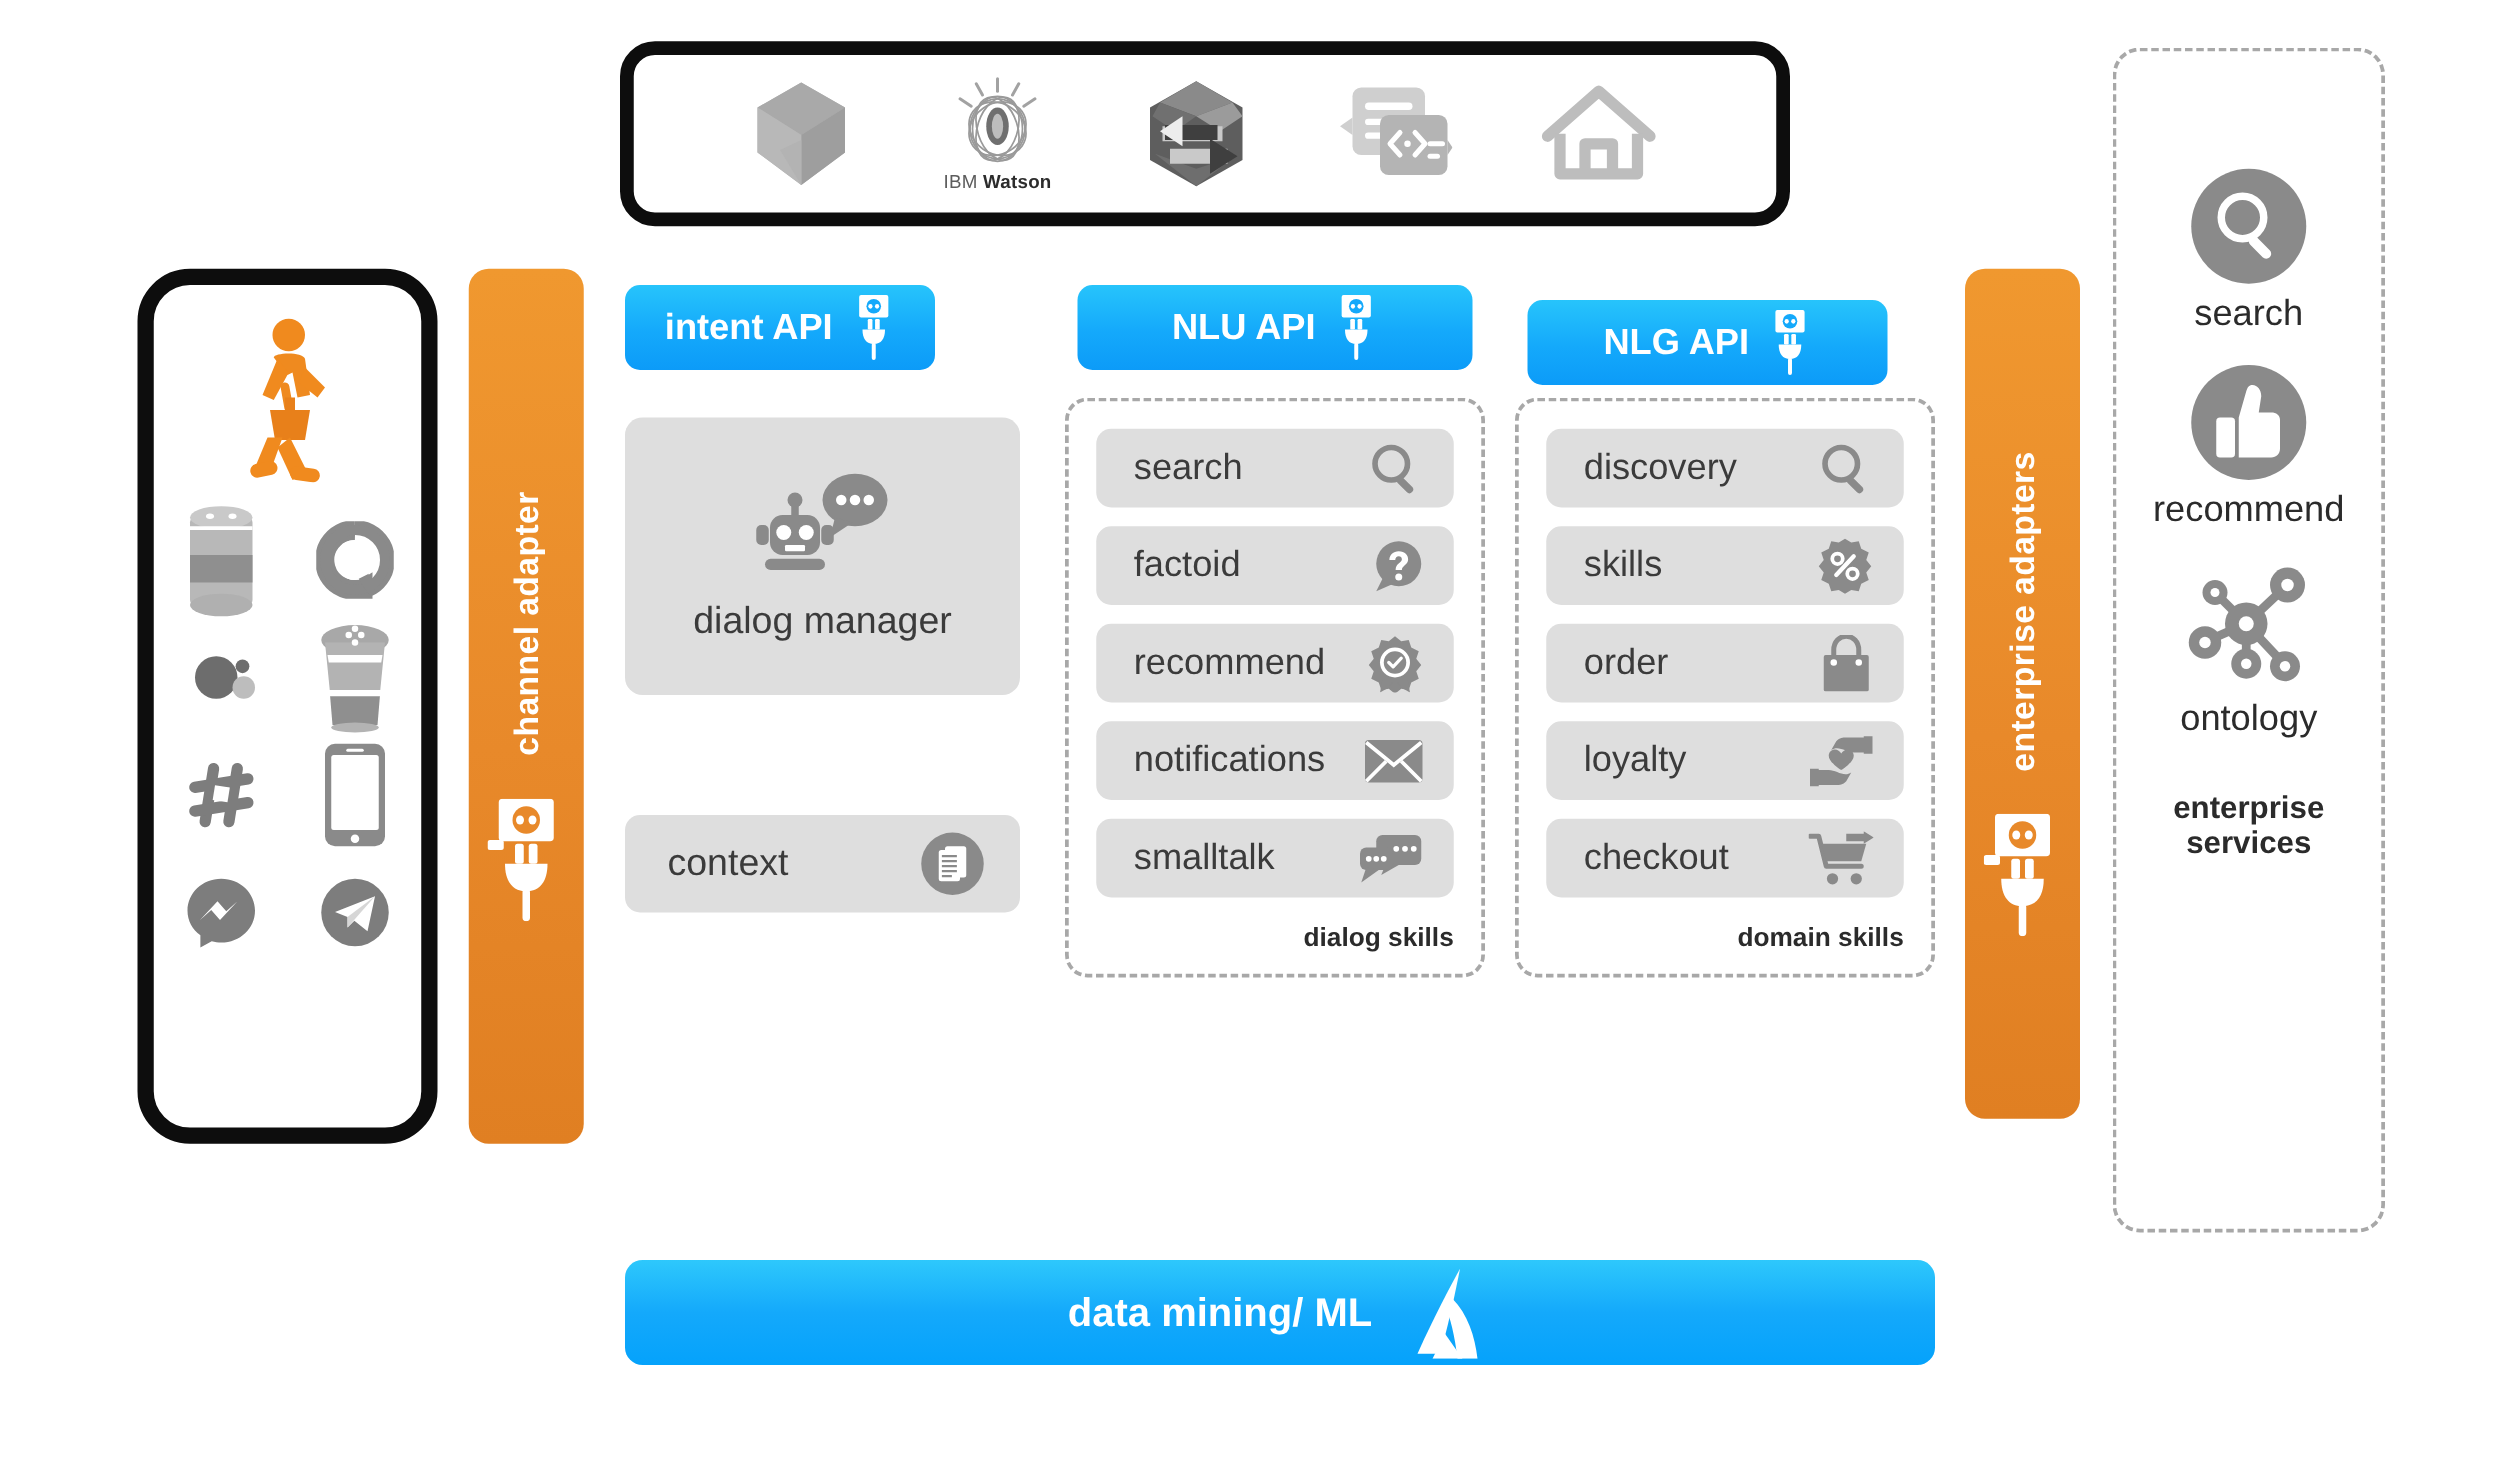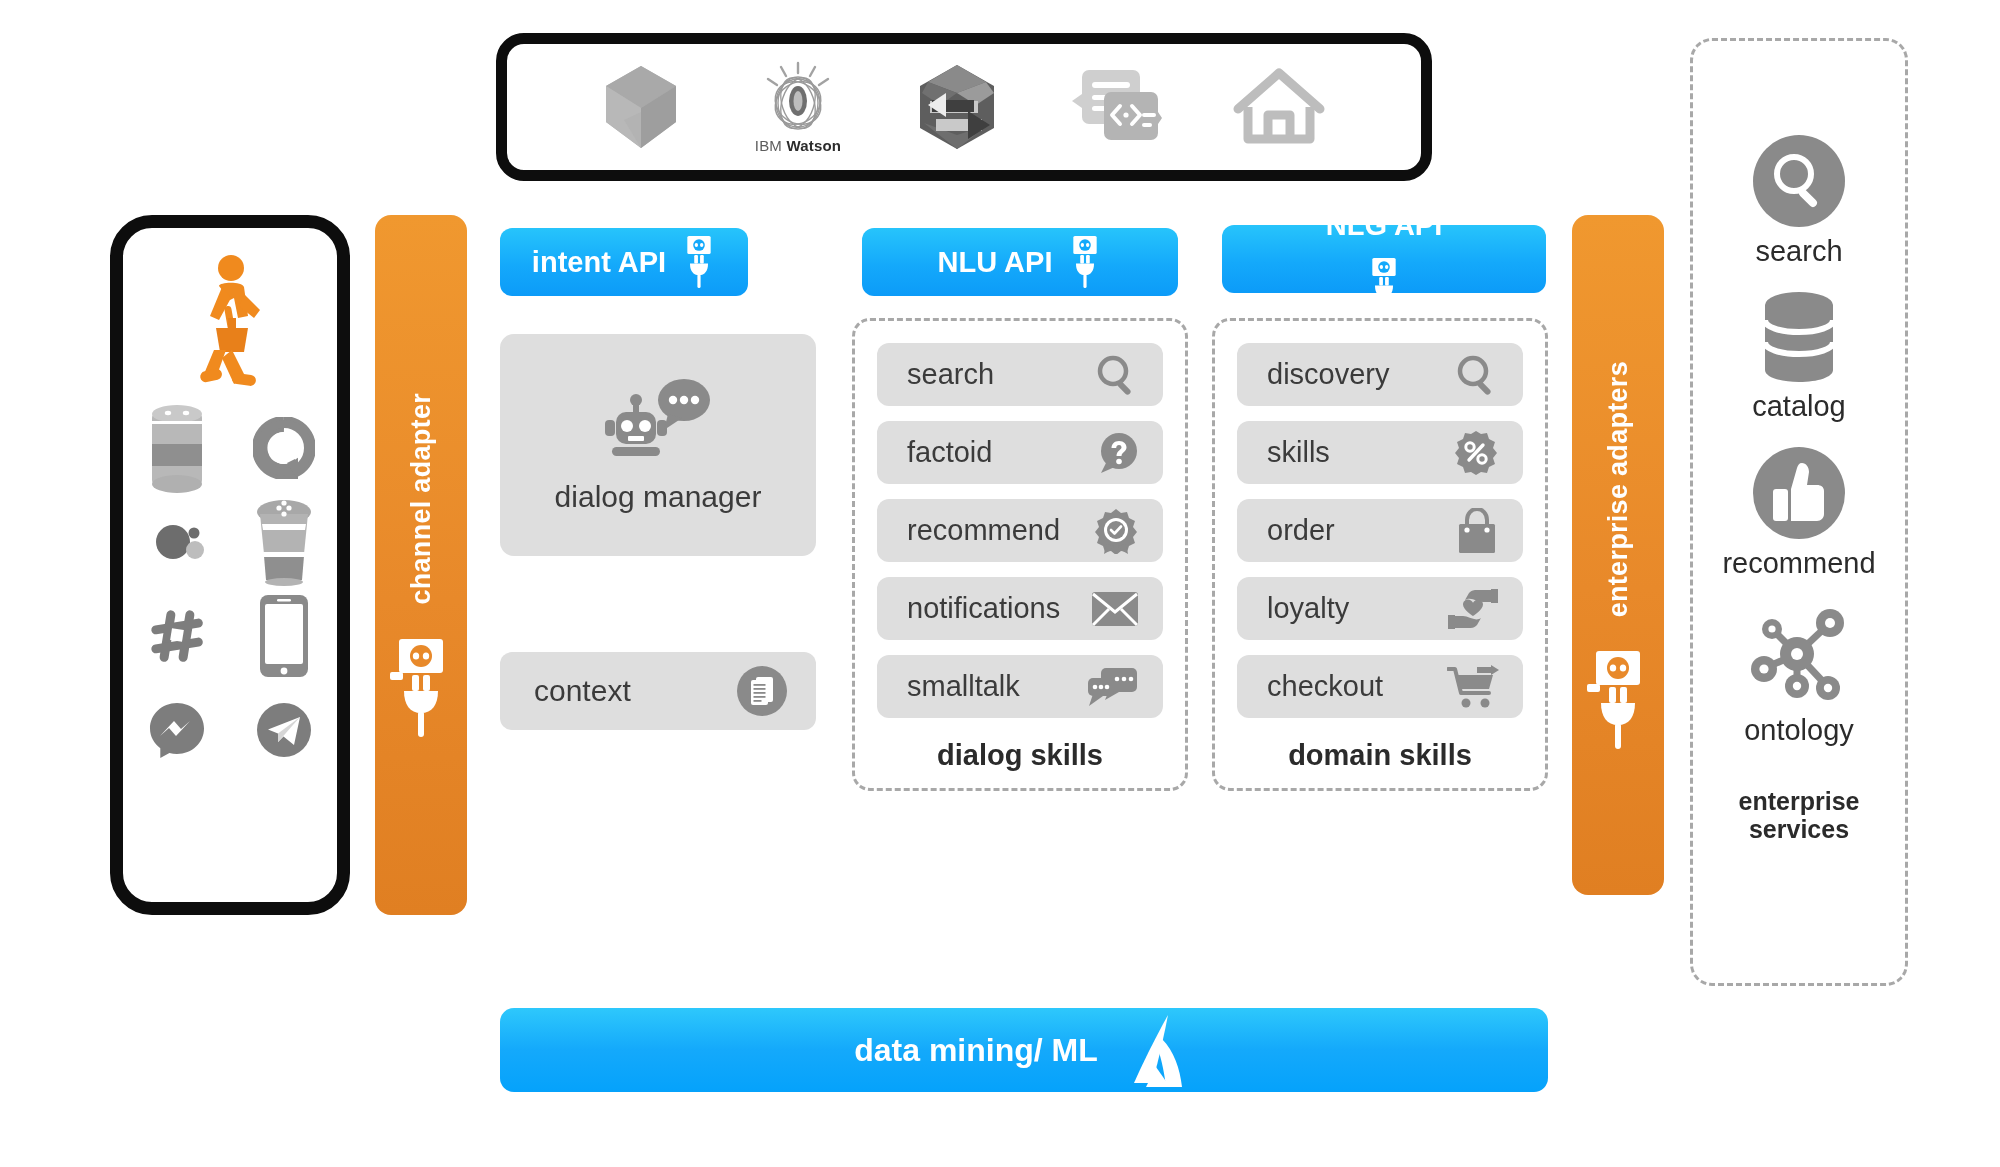--- a/index.html
+++ b/index.html
@@ -80,21 +80,21 @@
     border-radius: 12px;
     background: linear-gradient(180deg,#27c4fb 0%, #14a9fb 55%, #0c9bf8 100%);
     display: flex; align-items: center; justify-content: center;
     gap: 16px;
     color: #fff;
     font-weight: 700;
     font-size: 29px;
   }
   #intent-api  { left: 500px;  top: 228px; width: 248px; }
   #nlu-api     { left: 862px;  top: 228px; width: 316px; }
-  #nlg-api     { left: 1222px; top: 225px; width: 324px; flex-direction: column; }
+  #nlg-api     { left: 1222px; top: 240px; width: 288px; }
 
   
   .dm-card {
     position: absolute;
     left: 500px; top: 334px;
     width: 316px; height: 222px;
     background: #dedede;
     border-radius: 14px;
     display: flex; flex-direction: column;
     align-items: center; justify-content: center;
@@ -128,23 +128,23 @@
 
   .skill-row {
     height: 63px;
     background: #dedede;
     border-radius: 12px;
     display: flex; align-items: center; justify-content: space-between;
     padding: 0 24px 0 30px;
   }
   .skill-row .label { font-size: 29px; color: #3b3b3b; }
   .group-caption {
-    text-align: center;
+    text-align: right;
     font-weight: 700;
-    font-size: 29px;
+    font-size: 21px;
     color: #2b2b2b;
     margin-top: 6px;
   }
 
   
   #enterprise-services {
     position: absolute;
     left: 1690px; top: 38px;
     width: 218px; height: 948px;
     border: 3px dashed #a8a8a8;
@@ -630,31 +630,20 @@
       <span>
         <svg width="96" height="96" viewBox="0 0 96 96">
           <circle cx="48" cy="48" r="46" fill="#8a8a8a"></circle>
           <circle cx="43" cy="41" r="17" fill="none" stroke="#ffffff" stroke-width="6"></circle>
           <rect x="53" y="54" width="8" height="22" rx="4" fill="#ffffff" transform="rotate(-45 57 65)"></rect>
         </svg>
       </span>
       <span class="label">search</span>
     </div>
 
-    <div class="svc">
-      <span>
-        <svg width="88" height="94" viewBox="0 0 88 94">
-          <ellipse cx="44" cy="15" rx="34" ry="13" fill="#8a8a8a"></ellipse>
-          <path d="M10,15 L10,80 C10,87 25,92 44,92 C63,92 78,87 78,80 L78,15 Z" fill="#8a8a8a"></path>
-          <path d="M10,30 C10,37 25,42 44,42 C63,42 78,37 78,30" fill="none" stroke="#ffffff" stroke-width="6"></path>
-          <path d="M10,52 C10,59 25,64 44,64 C63,64 78,59 78,52" fill="none" stroke="#ffffff" stroke-width="6"></path>
-        </svg>
-      </span>
-      <span class="label">catalog</span>
-    </div>
 
     <div class="svc">
       <span>
         <svg width="96" height="96" viewBox="0 0 96 96">
           <circle cx="48" cy="48" r="46" fill="#8a8a8a"></circle>
           <path d="M40,44 L40,76 L66,76 C70,76 73,73 73,69 L73,46 C73,42 70,40 66,40 L56,40 L58,27 C58,22 55,18 51,18 C48,18 47,20 46,23 L40,44 Z" fill="#ffffff"></path>
           <rect x="22" y="44" width="15" height="32" rx="3" fill="#ffffff"></rect>
         </svg>
       </span>
       <span class="label">recommend</span>

